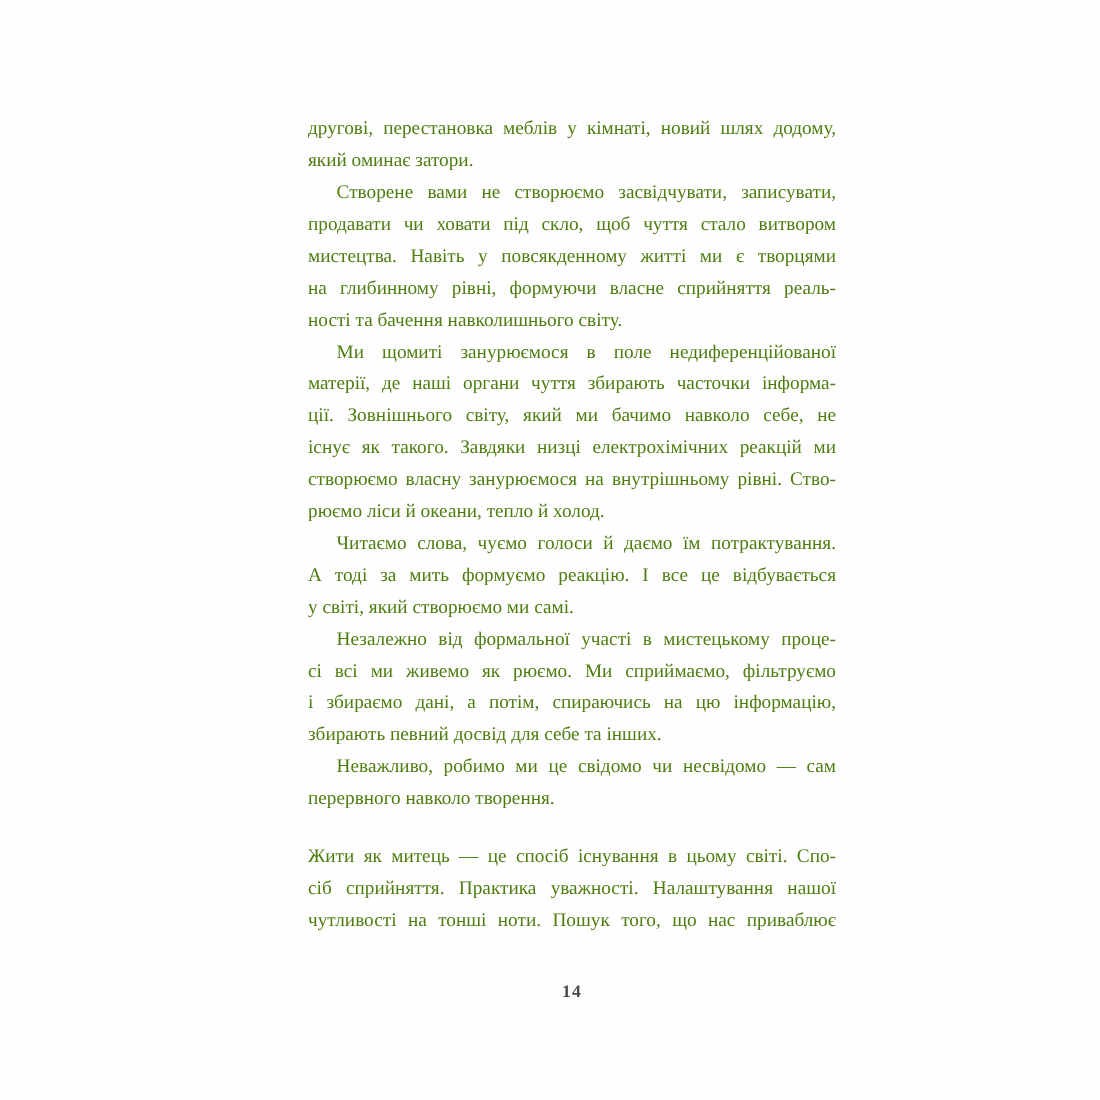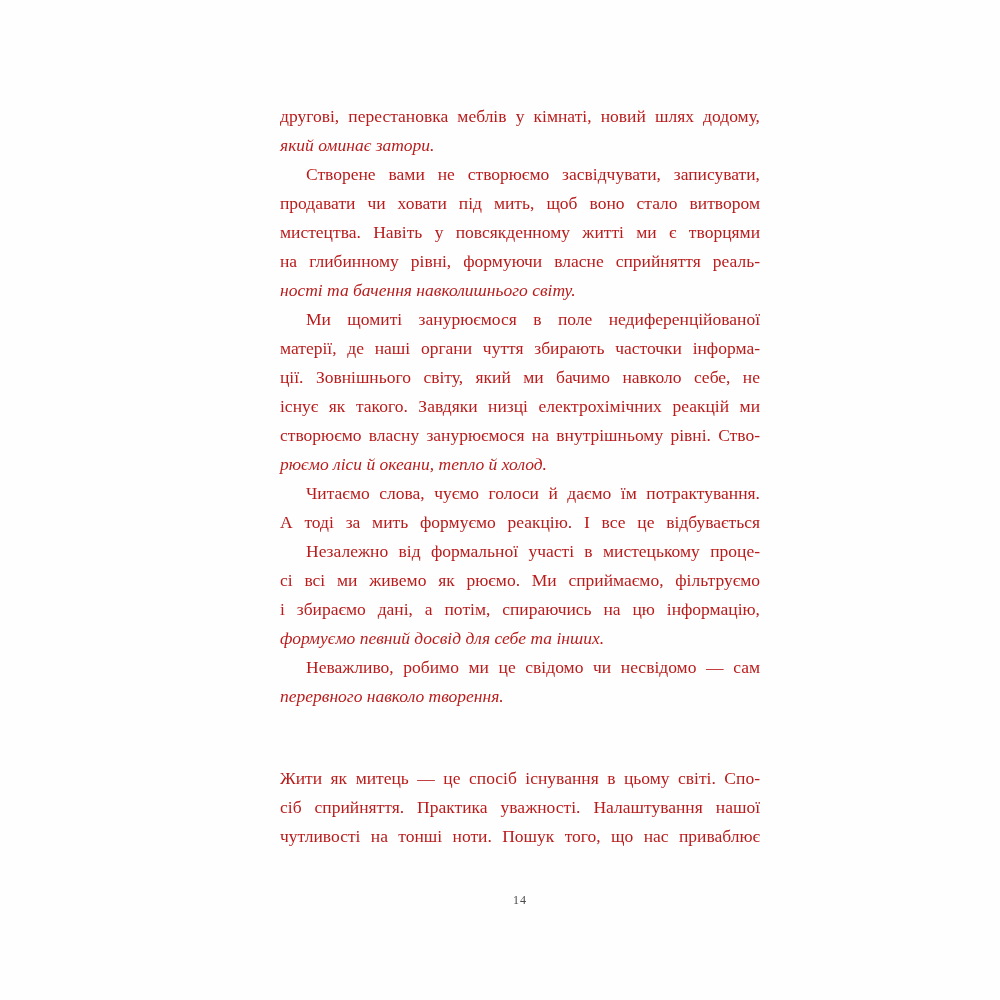--- a/index.html
+++ b/index.html
@@ -15,77 +15,79 @@
     width: 1000px;
     height: 1000px;
     background: #fefefe;
     overflow: hidden;
   }
   .text-block {
     position: absolute;
     left: 280px;
     top: 102px;
     width: 480px;
-    color: #b91c1c;
+    color: #4d7c0f;
     font-size: 17.5px;
     line-height: 29px;
   }
   .paragraph { margin: 0; }
-  .paragraph.section-break { margin-top: 53px; }
+  .paragraph.section-break { margin-top: 24px; }
   .line {
     text-align: justify;
     text-align-last: justify;
     white-space: normal;
   }
   .line.indent { padding-left: 26px; }
-  .line.last-line { text-align-last: left; font-style: italic; }
+  .line.last-line { text-align-last: left; }
   .page-number {
     position: absolute;
     left: 280px;
     top: 893px;
     width: 480px;
     text-align: center;
-    font-size: 12px;
+    font-size: 16px;
     color: #4a4a4a;
     letter-spacing: 1px;
+    font-weight: bold;
   }
 </style>
 </head>
 <body>
 
 <div class="book-page">
   <div class="text-block">
       <div class="paragraph">
         <div class="line">другові, перестановка меблів у кімнаті, новий шлях додому,</div>
         <div class="line last-line">який оминає затори.</div>
       </div>
       <div class="paragraph">
         <div class="line indent">Створене вами не створюємо засвідчувати, записувати,</div>
-        <div class="line">продавати чи ховати під мить, щоб воно стало витвором</div>
+        <div class="line">продавати чи ховати під скло, щоб чуття стало витвором</div>
         <div class="line">мистецтва. Навіть у повсякденному житті ми є творцями</div>
         <div class="line">на глибинному рівні, формуючи власне сприйняття реаль-</div>
         <div class="line last-line">ності та бачення навколишнього світу.</div>
       </div>
       <div class="paragraph">
         <div class="line indent">Ми щомиті занурюємося в поле недиференційованої</div>
         <div class="line">матерії, де наші органи чуття збирають часточки інформа-</div>
         <div class="line">ції. Зовнішнього світу, який ми бачимо навколо себе, не</div>
         <div class="line">існує як такого. Завдяки низці електрохімічних реакцій ми</div>
         <div class="line">створюємо власну занурюємося на внутрішньому рівні. Ство-</div>
         <div class="line last-line">рюємо ліси й океани, тепло й холод.</div>
       </div>
       <div class="paragraph">
         <div class="line indent">Читаємо слова, чуємо голоси й даємо їм потрактування.</div>
         <div class="line">А тоді за мить формуємо реакцію. І все це відбувається</div>
+        <div class="line last-line">у світі, який створюємо ми самі.</div>
       </div>
       <div class="paragraph">
         <div class="line indent">Незалежно від формальної участі в мистецькому проце-</div>
         <div class="line">сі всі ми живемо як рюємо. Ми сприймаємо, фільтруємо</div>
         <div class="line">і збираємо дані, а потім, спираючись на цю інформацію,</div>
-        <div class="line last-line">формуємо певний досвід для себе та інших.</div>
+        <div class="line last-line">збирають певний досвід для себе та інших.</div>
       </div>
       <div class="paragraph">
         <div class="line indent">Неважливо, робимо ми це свідомо чи несвідомо — сам</div>
         <div class="line last-line">перервного навколо творення.</div>
       </div>
       <div class="paragraph section-break">
         <div class="line">Жити як митець — це спосіб існування в цьому світі. Спо-</div>
         <div class="line">сіб сприйняття. Практика уважності. Налаштування нашої</div>
         <div class="line">чутливості на тонші ноти. Пошук того, що нас приваблює</div>
       </div>

